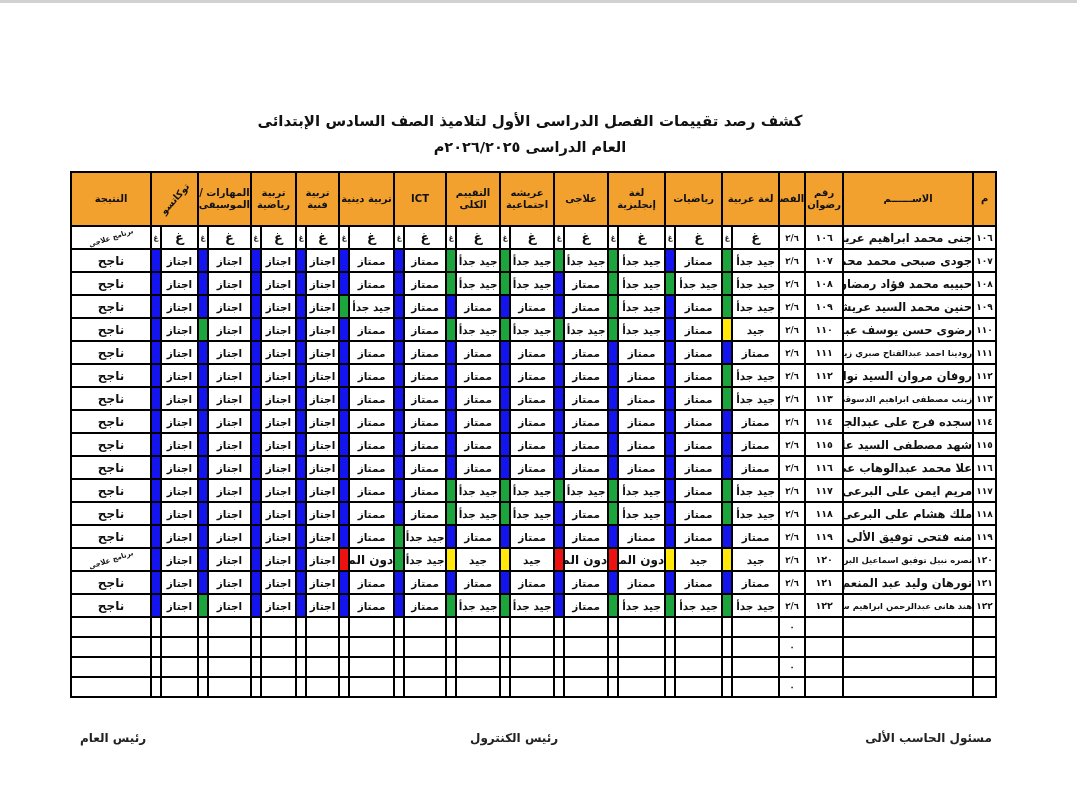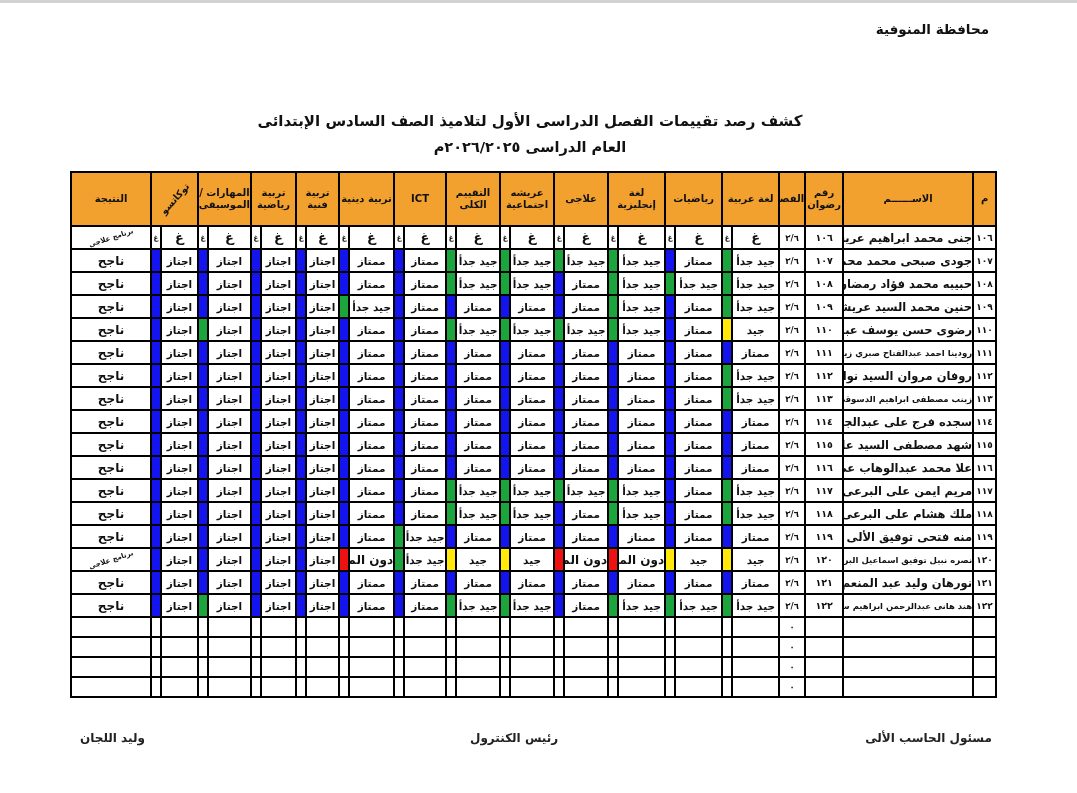--- a/index.html
+++ b/index.html
@@ -44,21 +44,20 @@
   .f-right{right:85px}
   .f-center{left:470px}
   .f-left{left:80px}
 </style>
 </head>
 <body>
 
 <div class="scanline"></div>
 
 <div class="org">
-  <div>محافظة المنوفية</div>
 </div>
 
 <div class="t1">كشف رصد تقييمات الفصل الدراسى الأول لتلاميذ الصف السادس الإبتدائى</div>
 <div class="t2">العام الدراسى ٢٠٢٦/٢٠٢٥م</div>
 
 <table class="sheet">
   <colgroup>
     <col style="width:23px">
       <col style="width:130px">
       <col style="width:38px">
@@ -760,13 +759,13 @@
         <td class="c-ind"></td>
         <td class="c-grade"></td>
         <td class="c-ind"></td>
         <td class="c-result"></td>
       </tr>
     </tbody>
 </table>
 
 <div class="footer-label f-right">مسئول الحاسب الألى</div>
 <div class="footer-label f-center">رئيس الكنترول</div>
-<div class="footer-label f-left">وليد اللجان</div>
+<div class="footer-label f-left">رئيس العام</div>
 
 </body></html>

